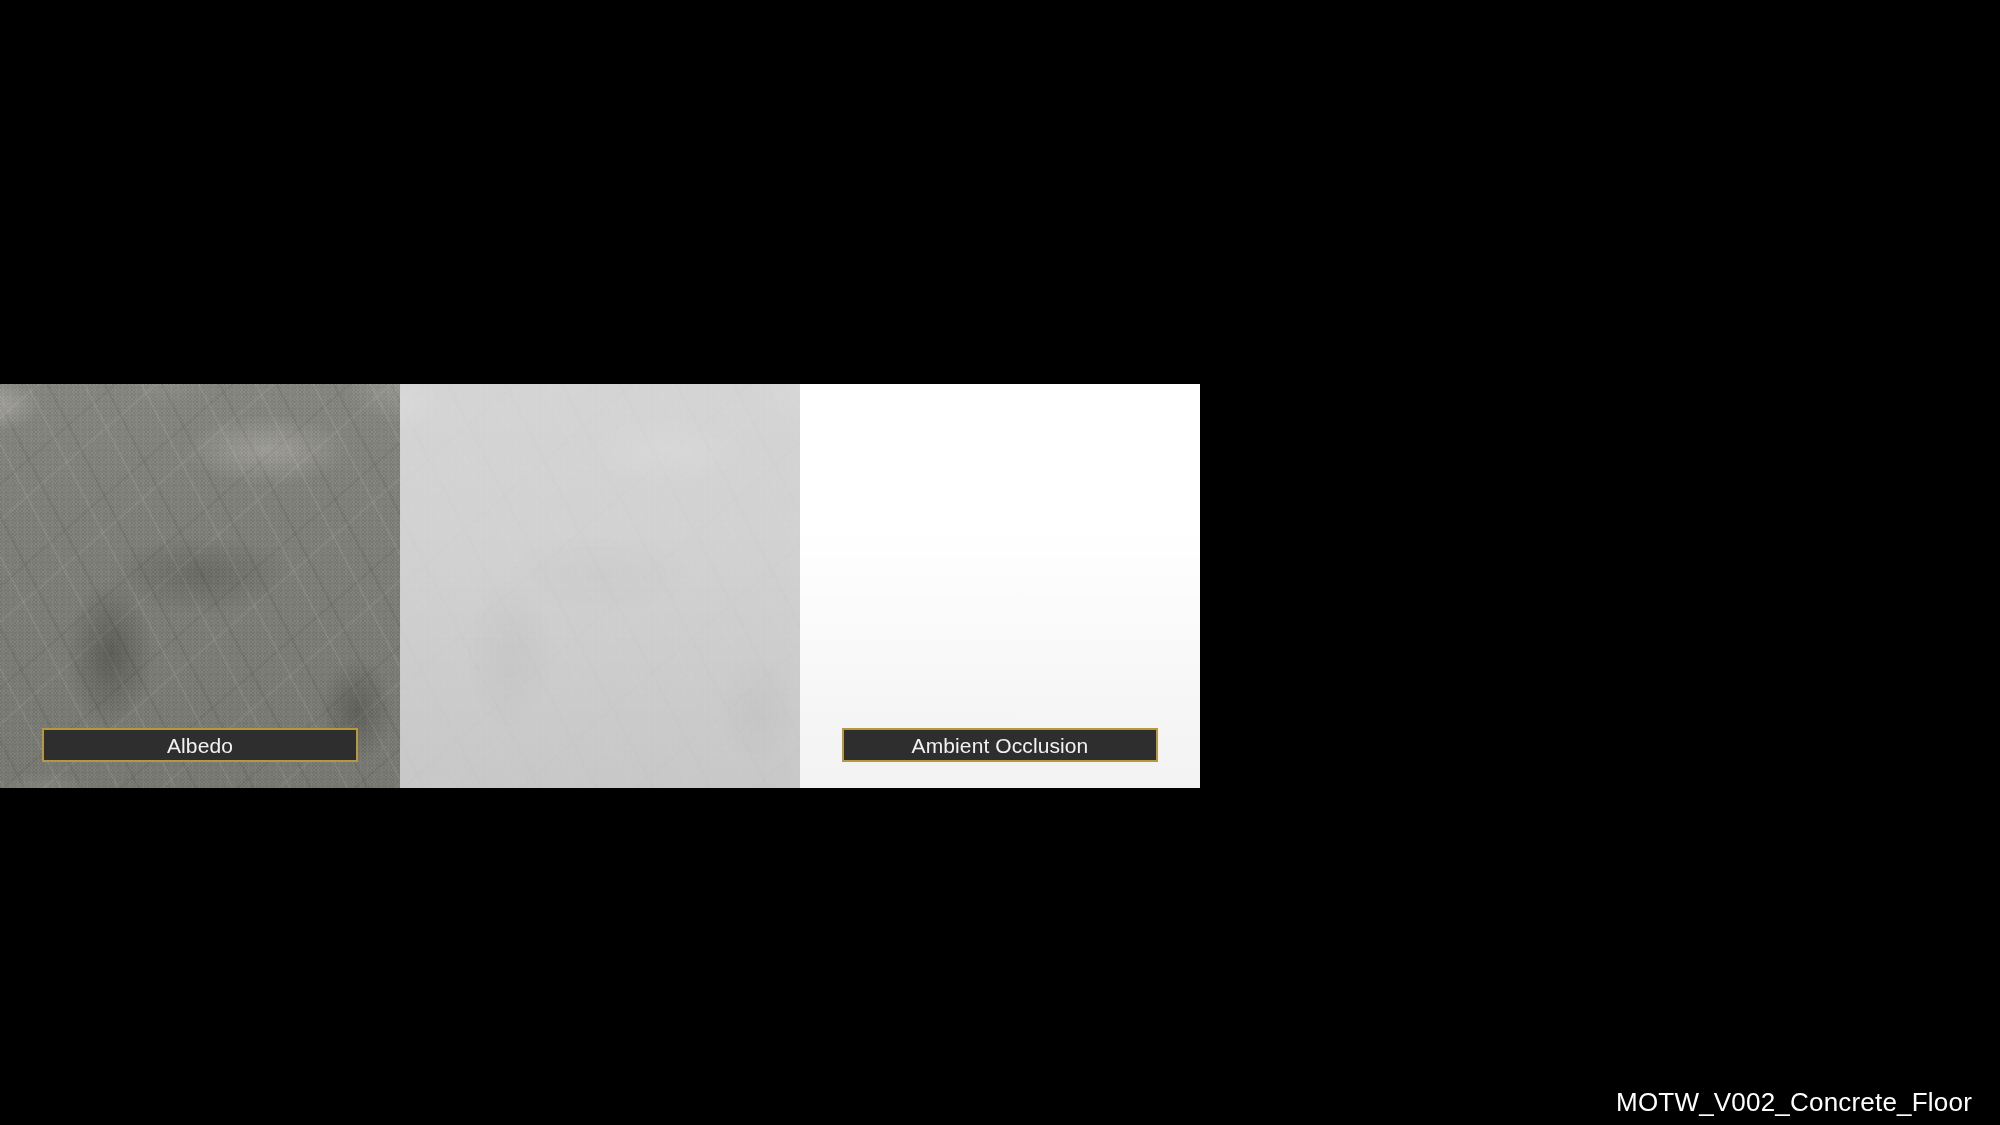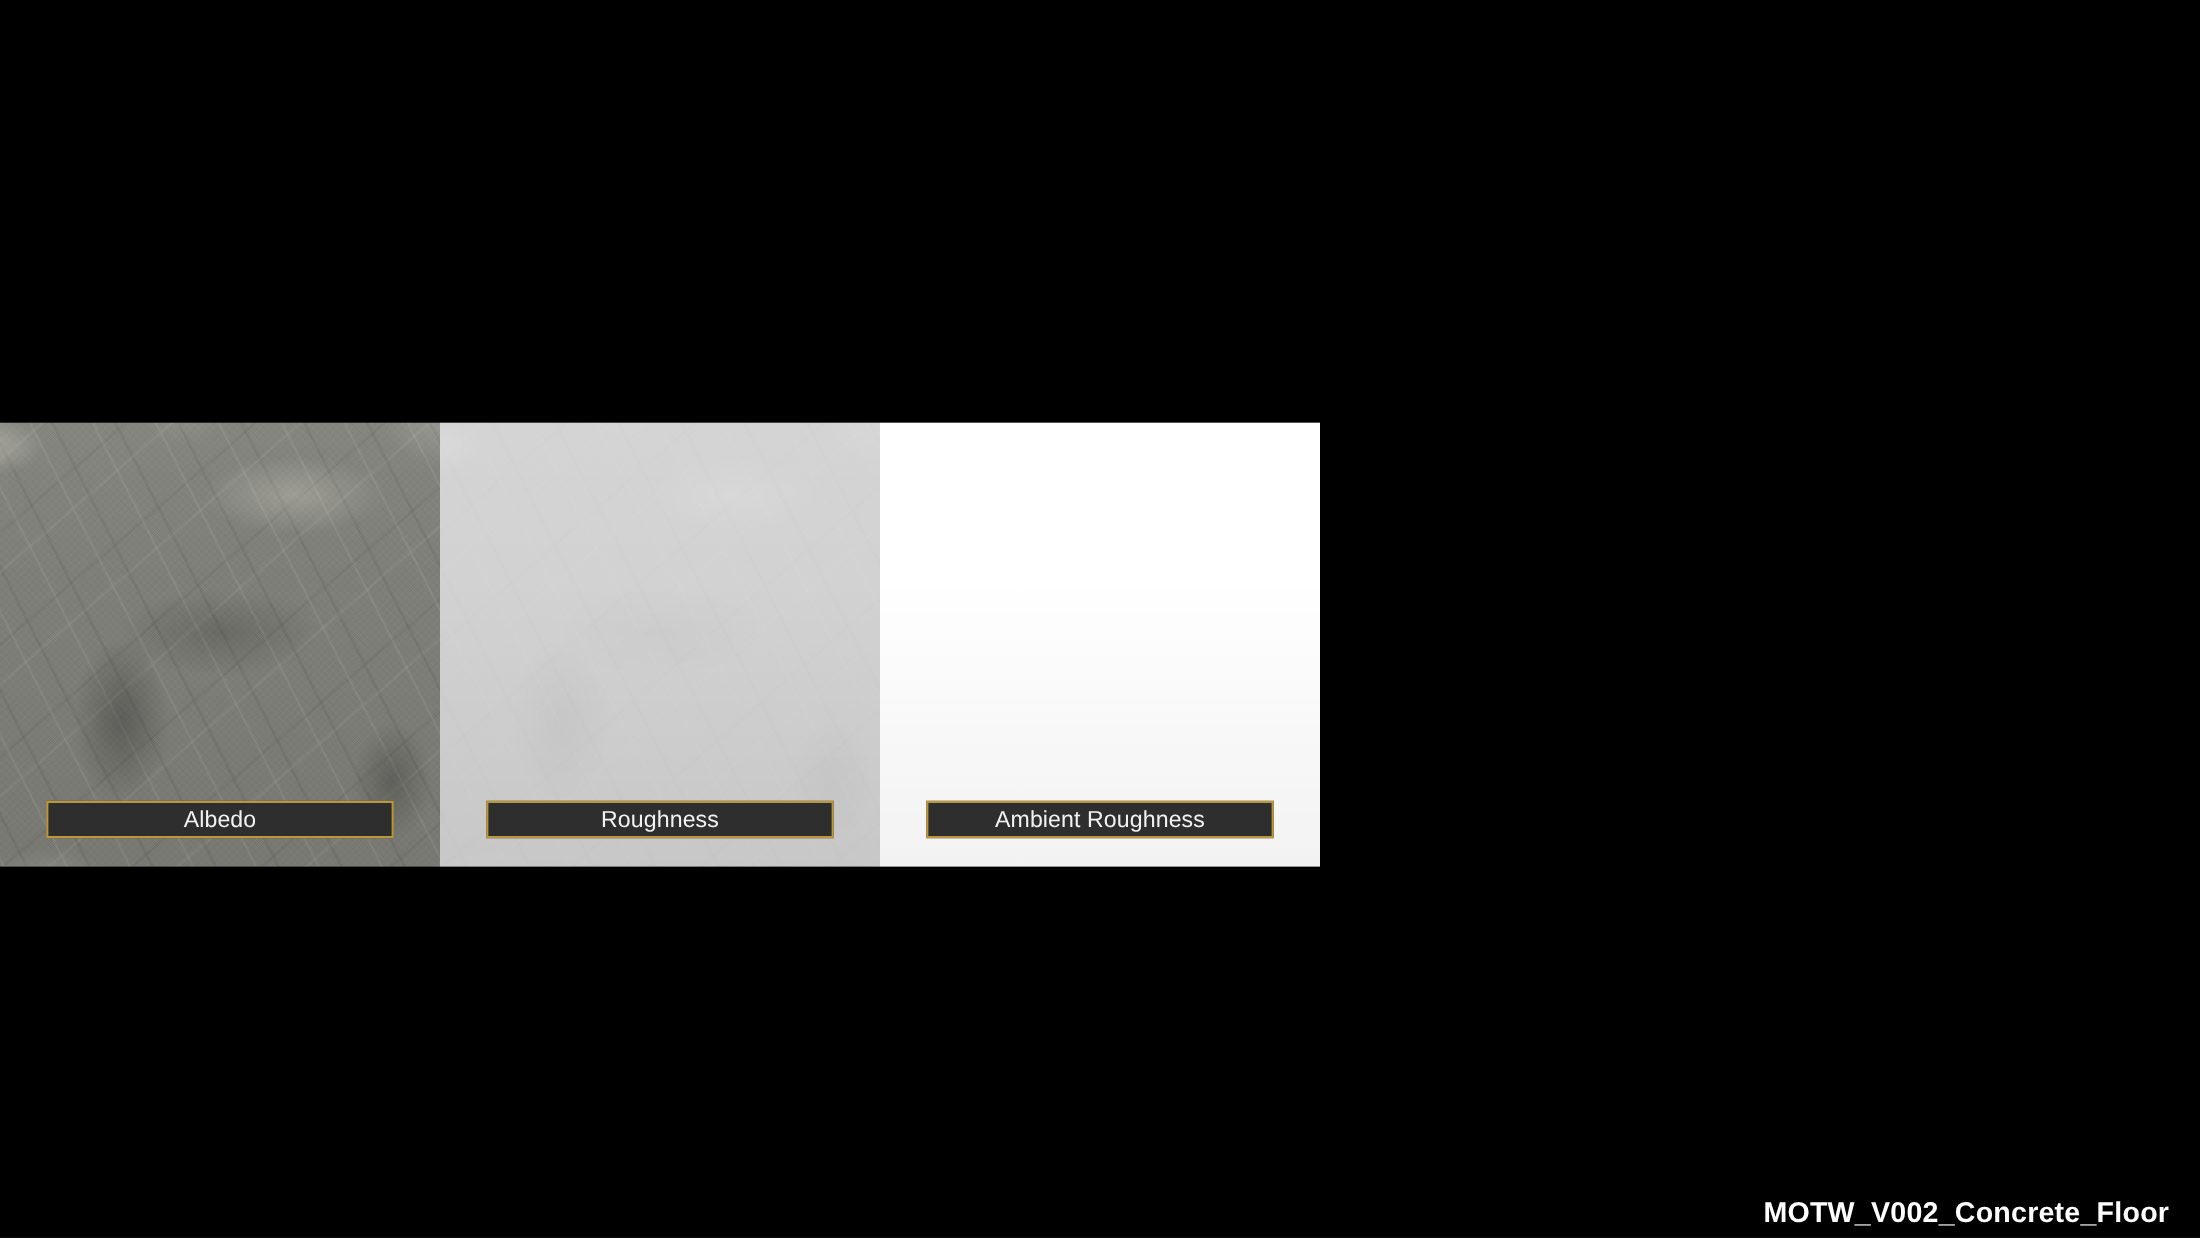--- a/index.html
+++ b/index.html
@@ -160,21 +160,21 @@
     white-space: nowrap;
   }
 
   
   #asset-name {
     position: absolute;
     right: 28px;
     bottom: 32px;
     color: #ffffff;
     font-size: 26px;
-    font-weight: bold;
+    font-weight: normal;
     letter-spacing: .2px;
     white-space: nowrap;
   }
 </style>
 </head>
 <body>
 
 <div id="stage">
 
   <div id="strip">
@@ -192,34 +192,31 @@
     </div>
 
 
     <div class="panel panel-roughness">
       <div class="tex base-roughness">
         <div class="tex-mottle"></div>
         <div class="tex-scratch"></div>
         <div class="tex-fine"></div>
         <div class="tex-shade"></div>
       </div>
-      <div class="map-label">
-        <span class="map-label-text">Roughness</span>
-      </div>
     </div>
 
     <div class="panel panel-ao">
       <div class="tex base-ao">
         <div class="tex-mottle"></div>
         <div class="tex-scratch"></div>
         <div class="tex-fine"></div>
         <div class="tex-shade"></div>
       </div>
       <div class="map-label">
-        <span class="map-label-text">Ambient Roughness</span>
+        <span class="map-label-text">Ambient Occlusion</span>
       </div>
     </div>
 
 
   </div>
 
   <div id="asset-name">MOTW_V002_Concrete_Floor</div>
 
 </div>
 

